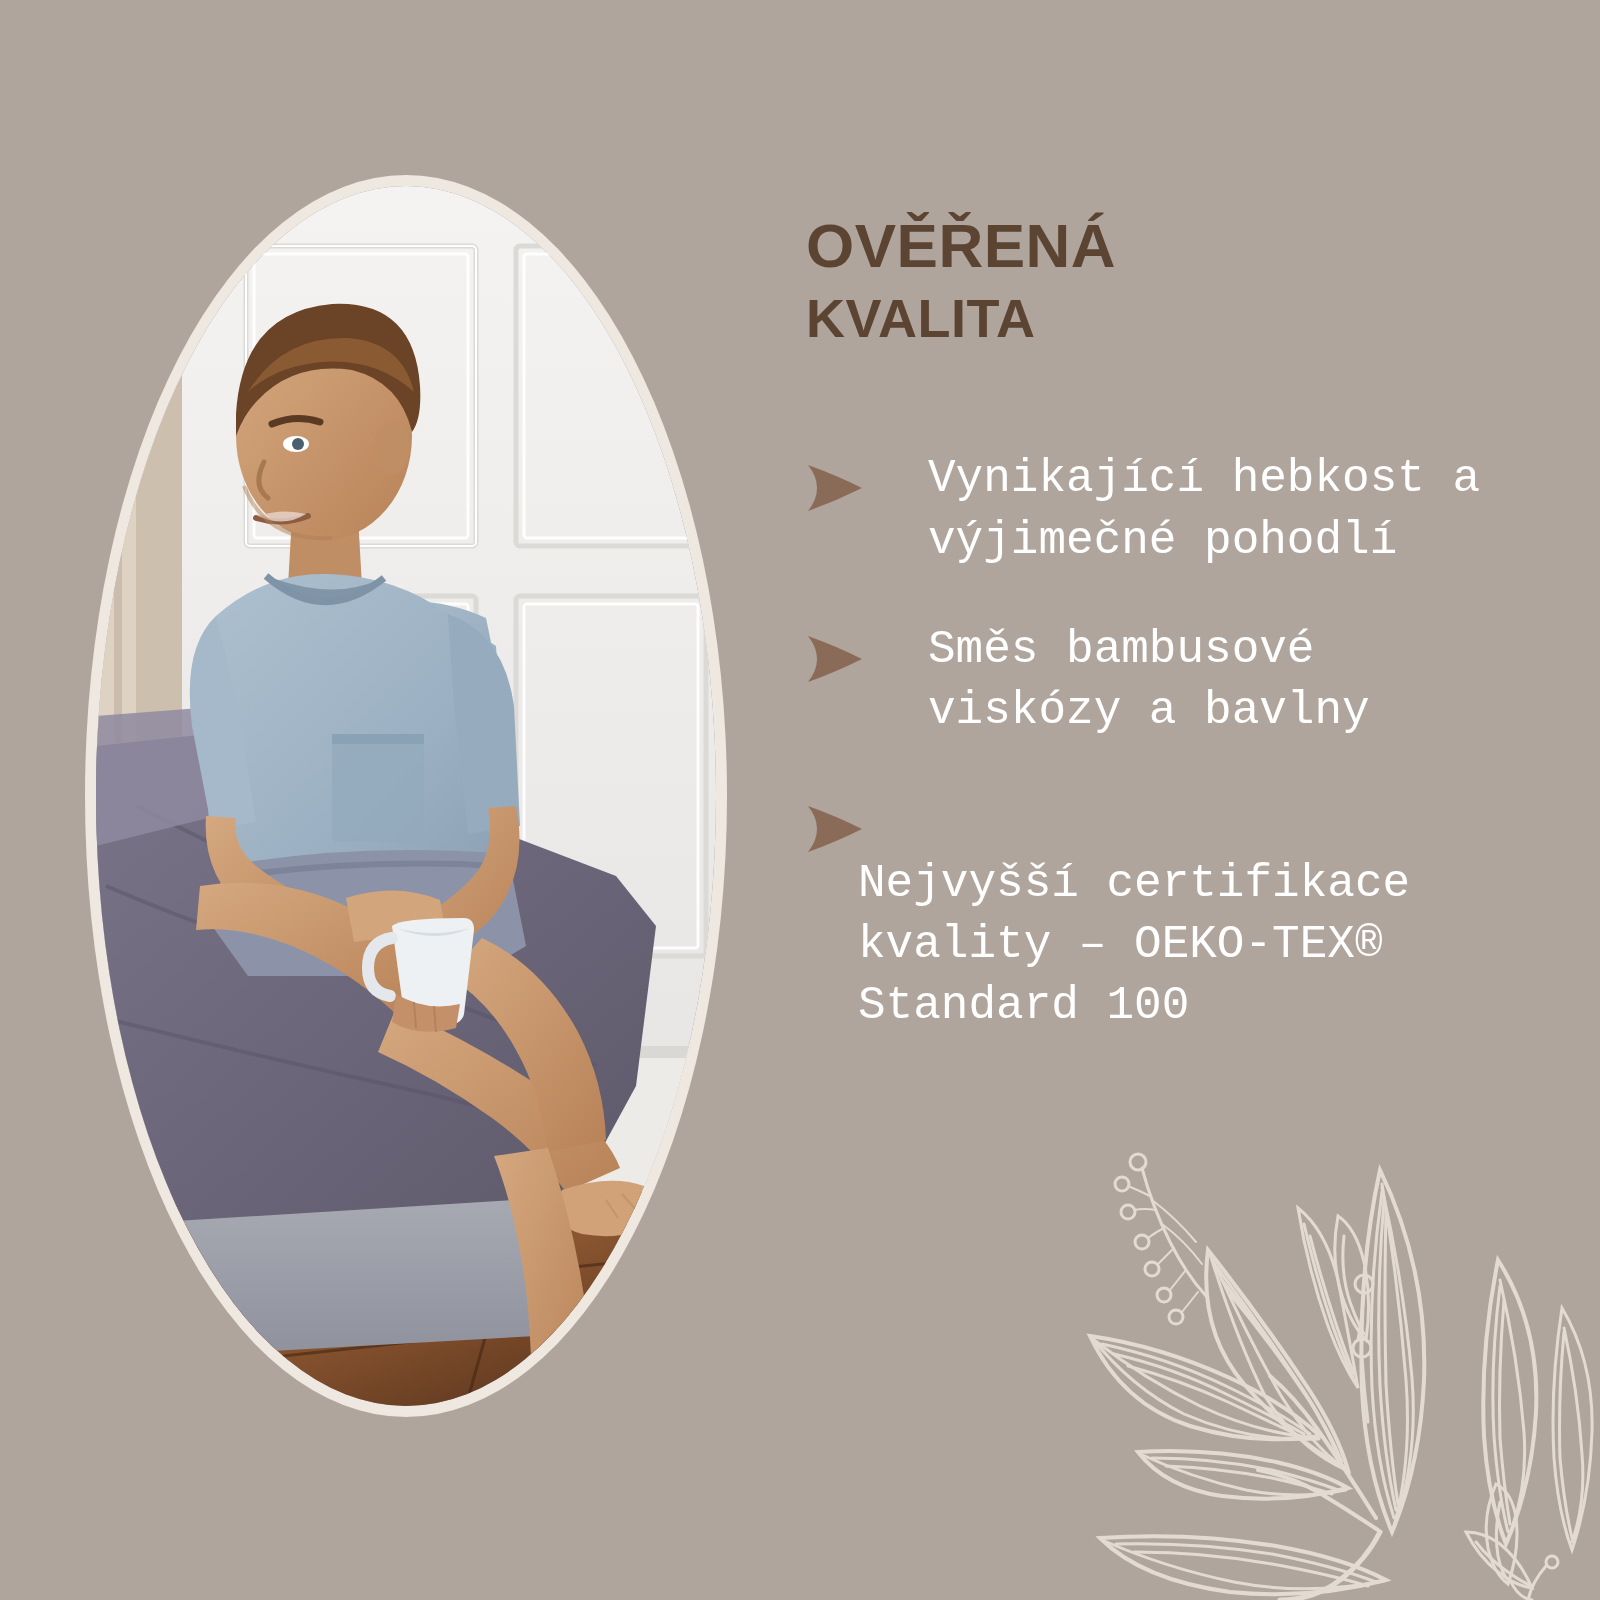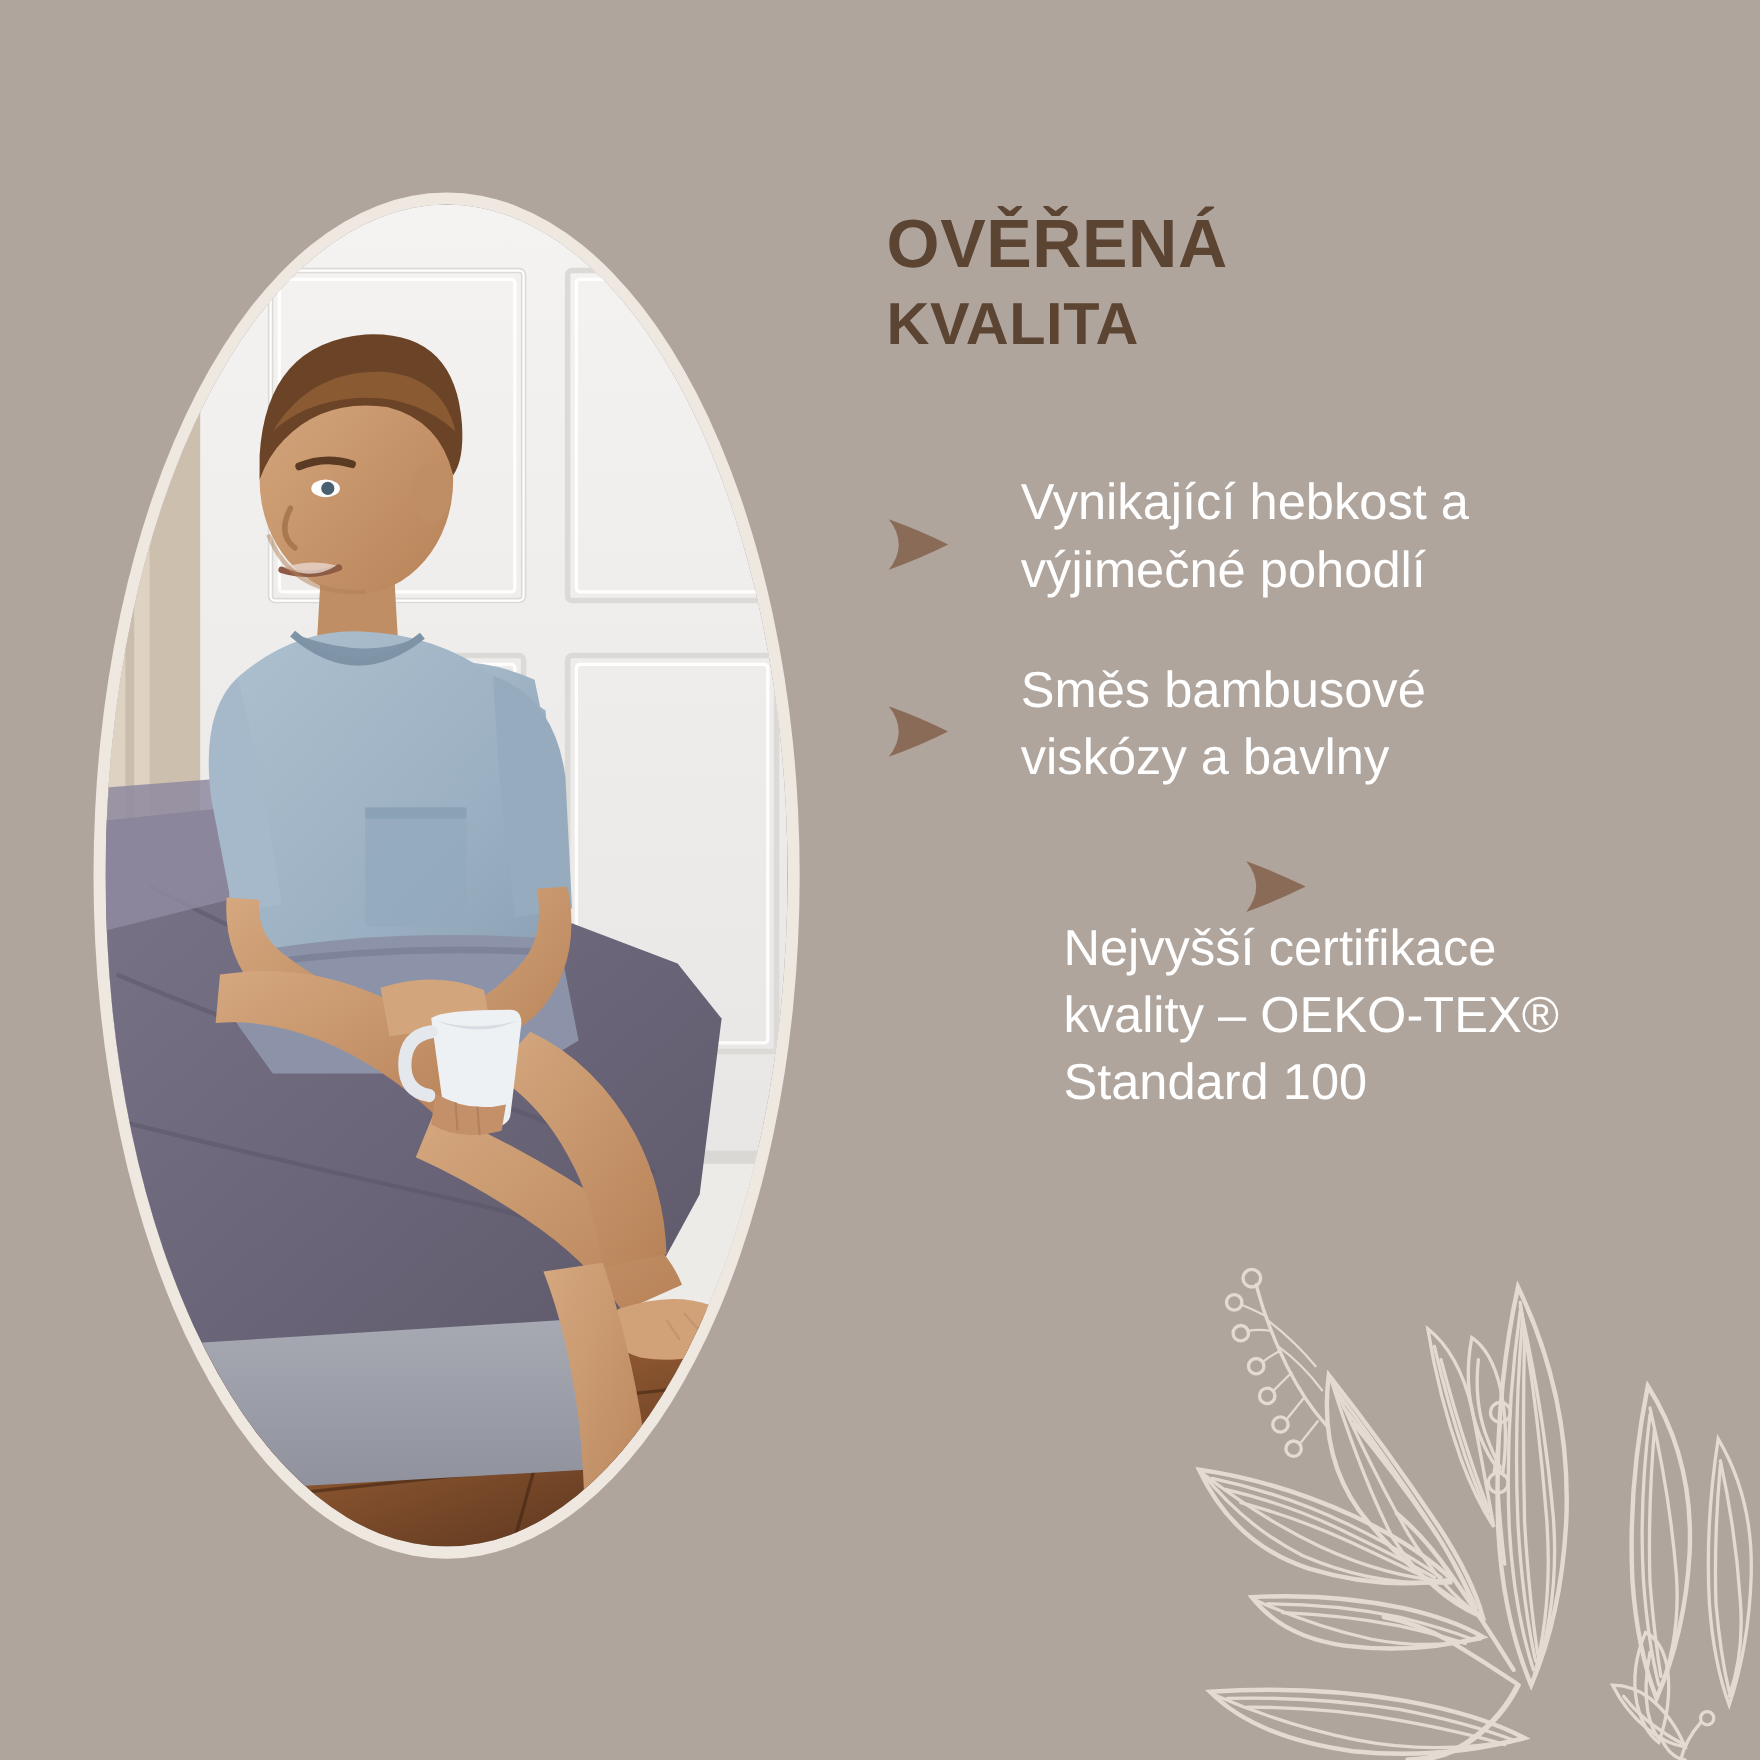--- a/index.html
+++ b/index.html
@@ -59,21 +59,21 @@
     top: 0;
     width: 100%;
     height: 100%;
     display: block;
   }
 
   
   .content {
     position: absolute;
     left: 806px;
-    top: 171px;
+    top: 194px;
     width: 720px;
   }
   .headline {
     color: #5c4433;
     font-weight: bold;
     letter-spacing: 0.5px;
     line-height: 1.0;
   }
   .headline .line1 {
     display: block;
@@ -83,22 +83,23 @@
     display: block;
     font-size: 54px;
     margin-top: 14px;
   }
 
   .benefits {
     margin-top: 104px;
   }
   .benefit {
     display: flex;
-    align-items: center;
+    align-items: flex-start;
     margin-bottom: 48px;
+    font-family: Liberation Mono, monospace;
   }
   .benefit:last-child { margin-bottom: 0; flex-direction: column; }
 
   .arrow-icon {
     flex: 0 0 auto;
     width: 70px;
     padding-top: 14px;
   }
   .arrow-icon svg {
     display: block;

